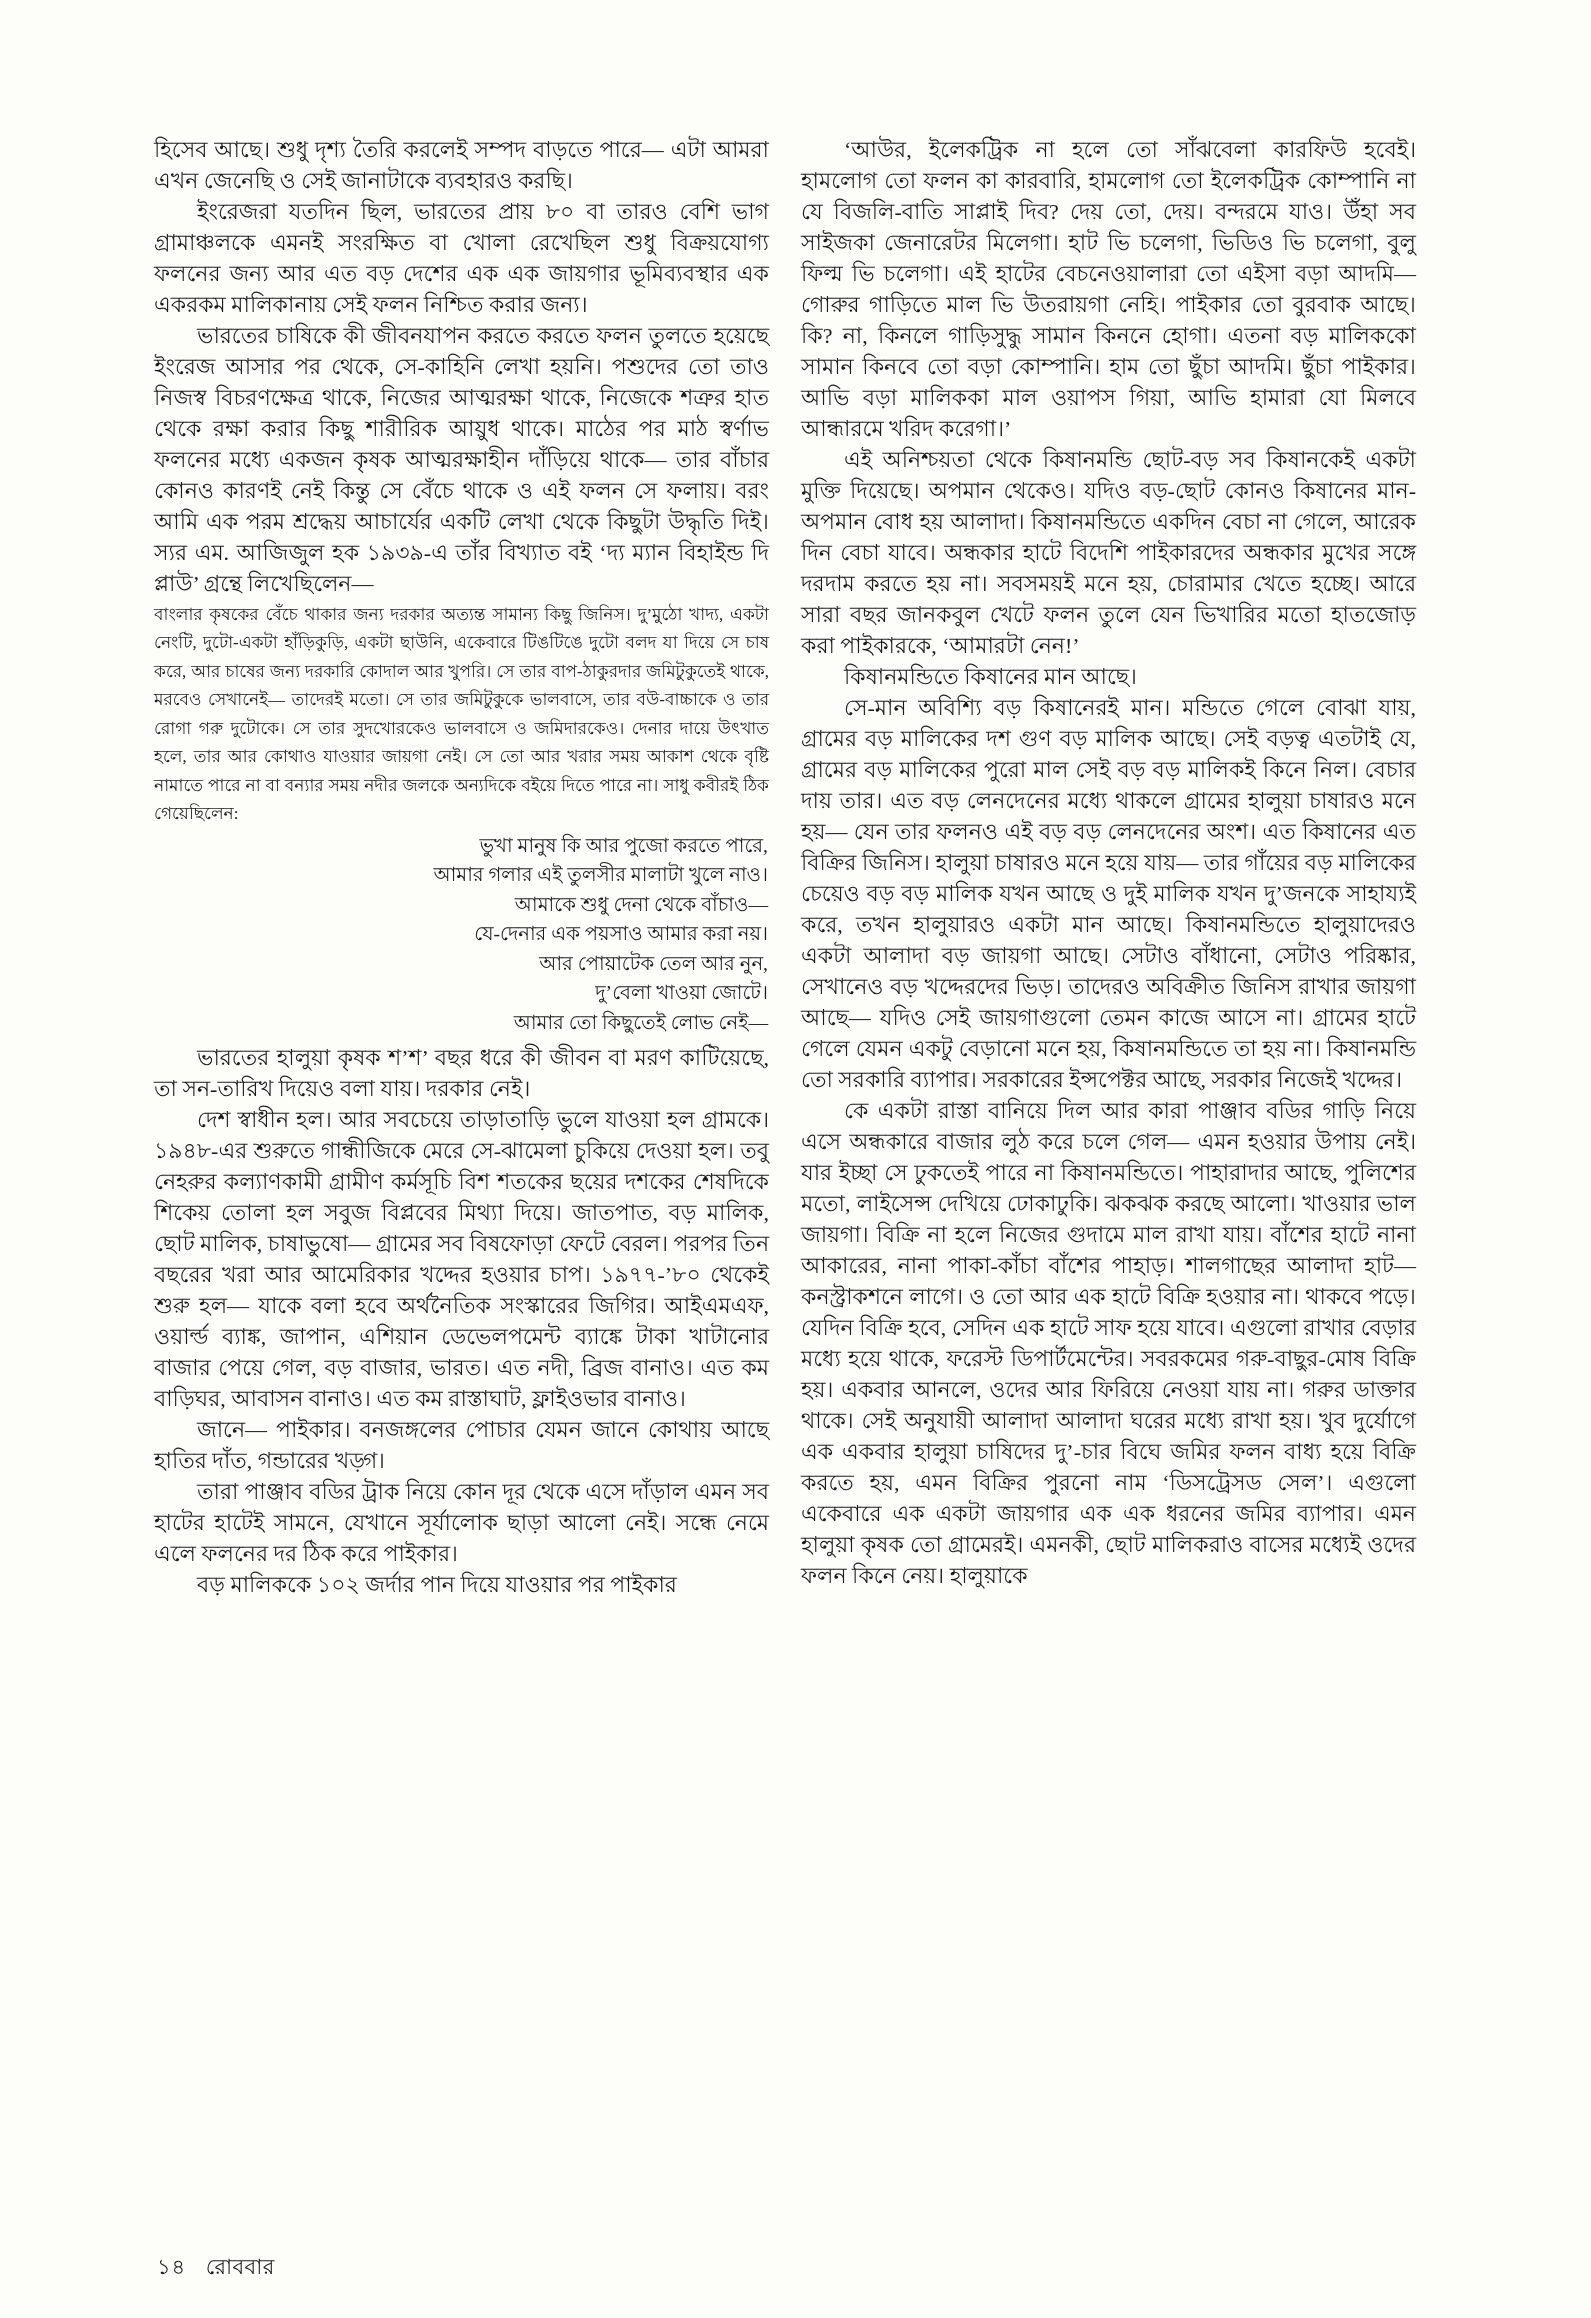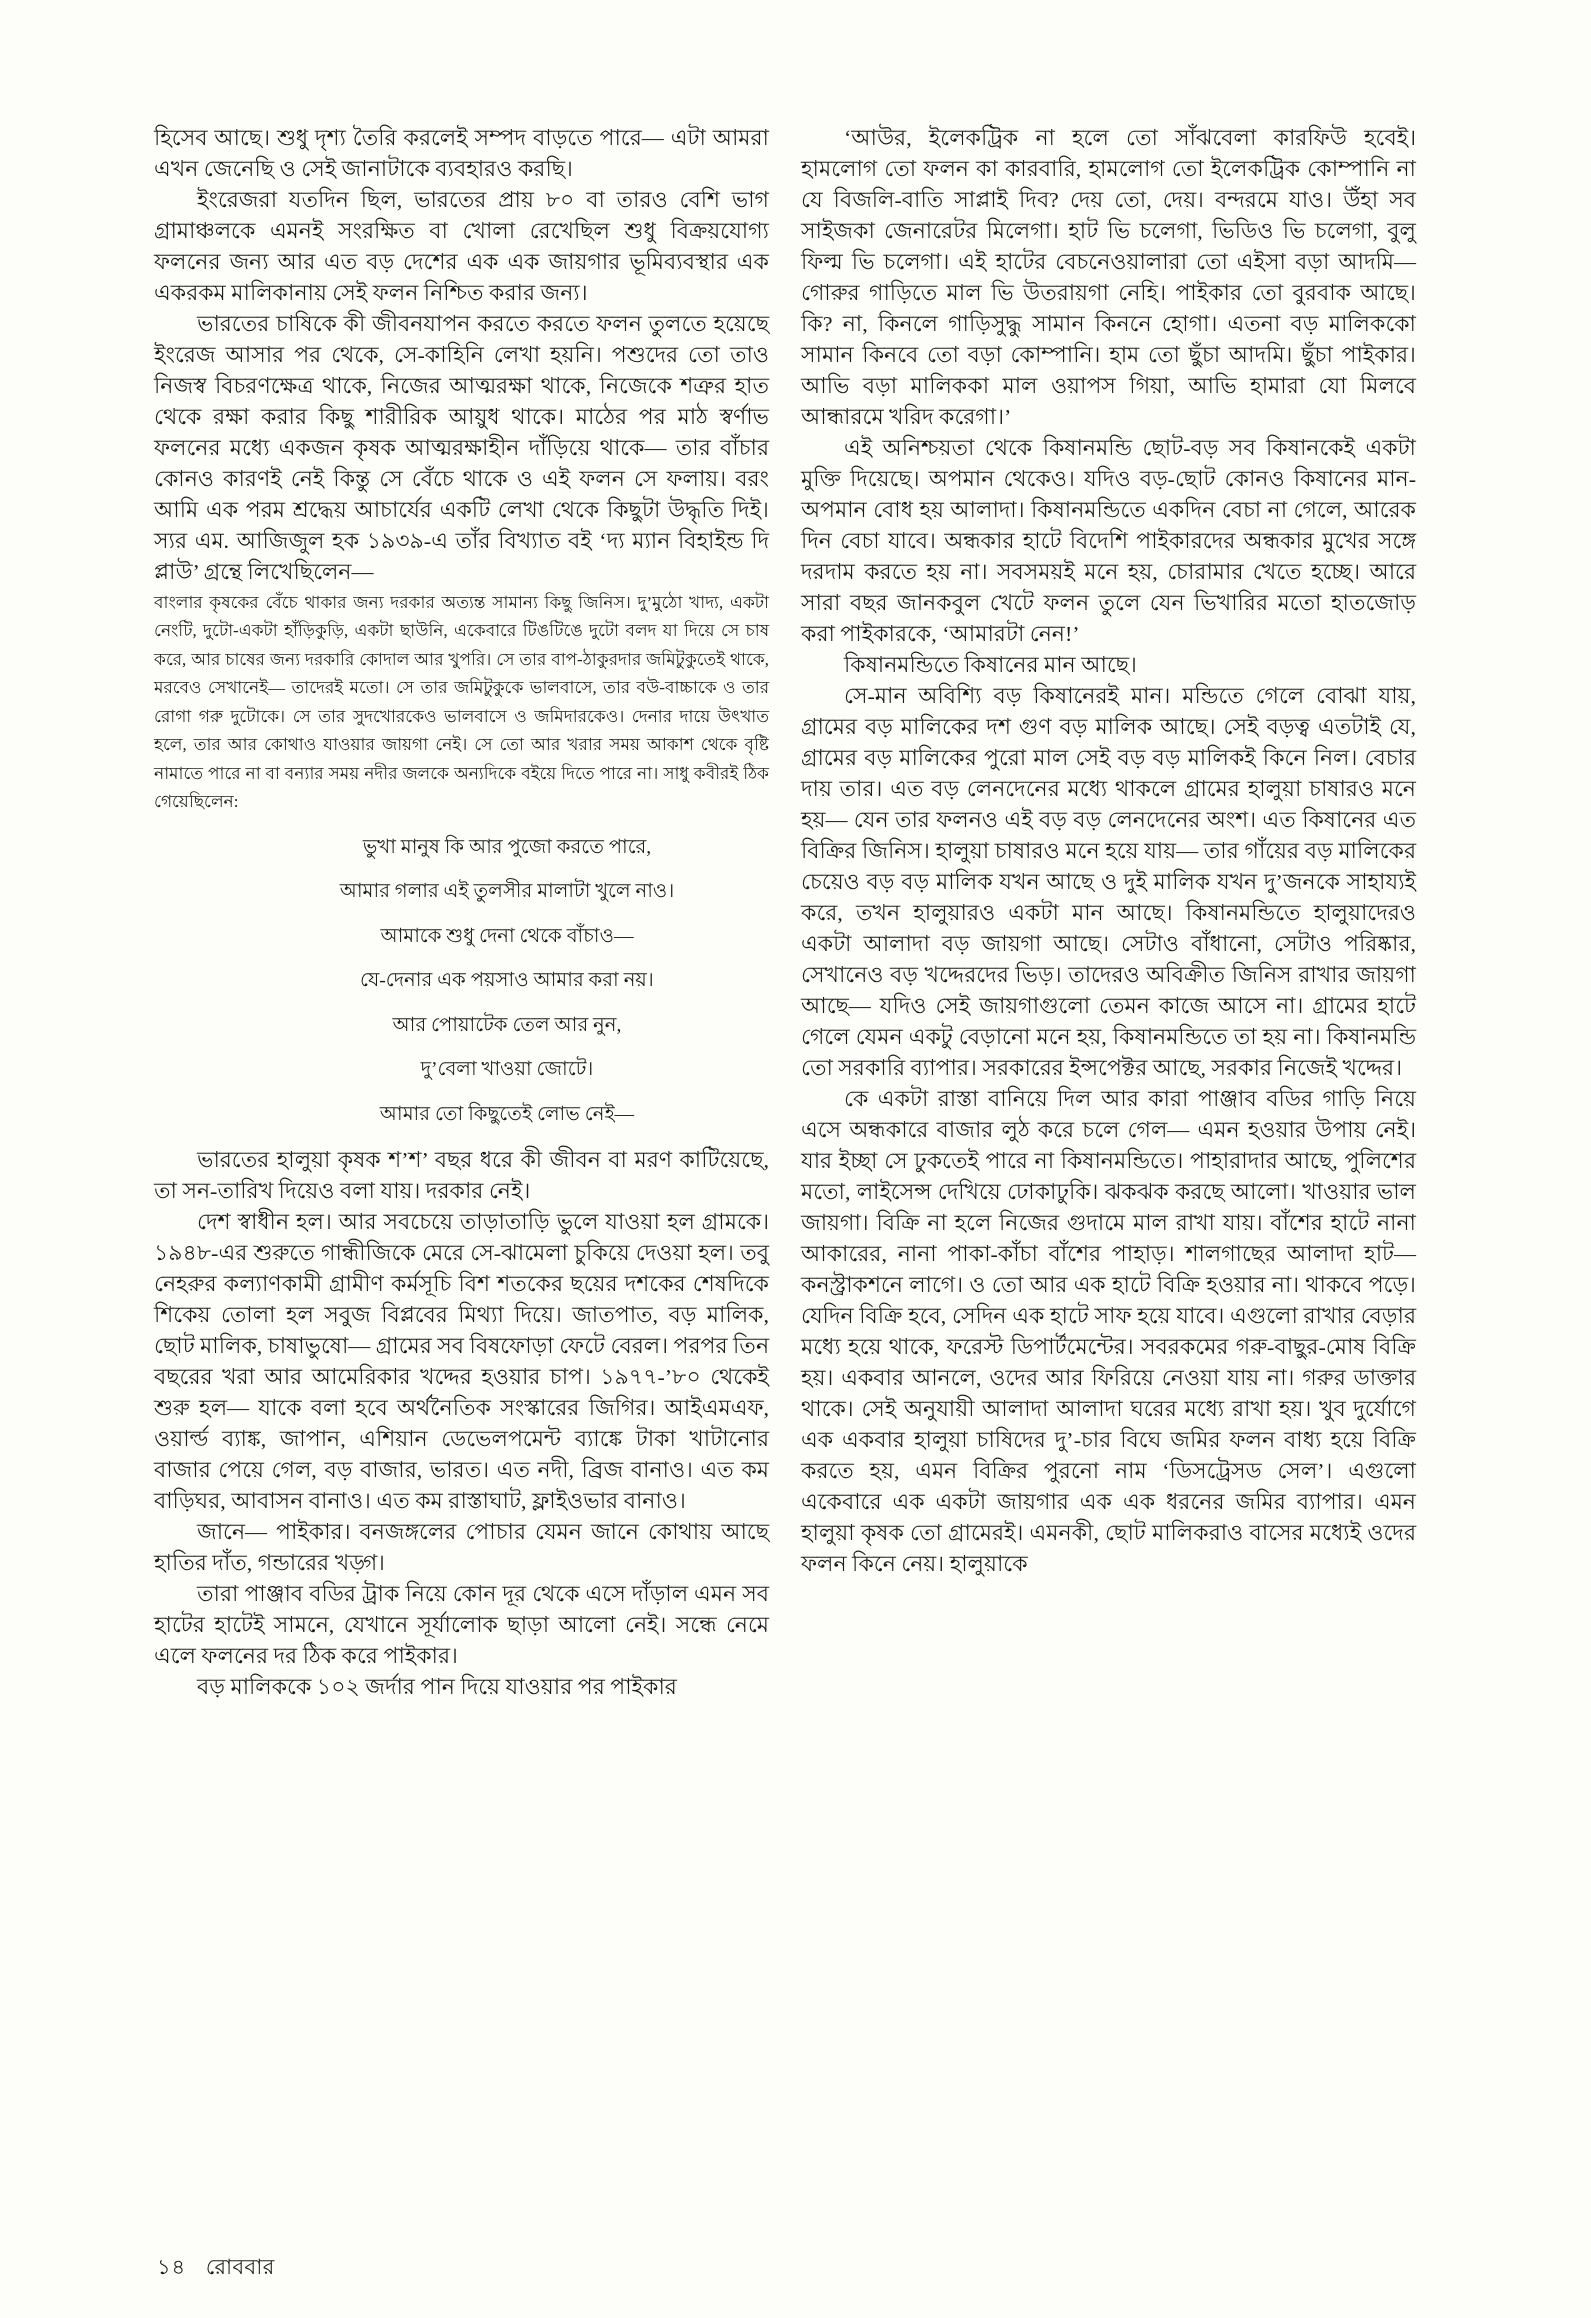--- a/index.html
+++ b/index.html
@@ -11,21 +11,21 @@
     position: relative;
     width: 1591px;
     height: 2319px;
     background: #fdfdfa;
     font-family: "Liberation Serif", "DejaVu Serif", serif;
     color: #1b1b1b;
     overflow: hidden;
   }
   .columns {
     position: absolute;
-    top: 122px;
+    top: 134px;
     left: 154px;
     width: 1278px;
     display: flex;
     gap: 32px;
   }
   .column {
     width: 615px;
   }
   .para {
     margin: 0;
@@ -41,24 +41,24 @@
     margin: 1.5px 0 1.5px 0;
     font-size: 17px;
     line-height: 28.5px;
     text-align: justify;
     color: #222;
   }
   .verse {
     margin: 3.1px 0 4.6px 91px;
   }
   .verse-line {
-    margin: 16px;
+    margin: 1px;
     font-size: 19.6px;
     line-height: 28.5px;
-    text-align: center;
+    text-align: right;
   }
   .footer {
     position: absolute;
     left: 157px;
     top: 2251px;
     font-size: 21px;
     color: #1b1b1b;
     display: flex;
     gap: 20px;
     align-items: flex-start;

